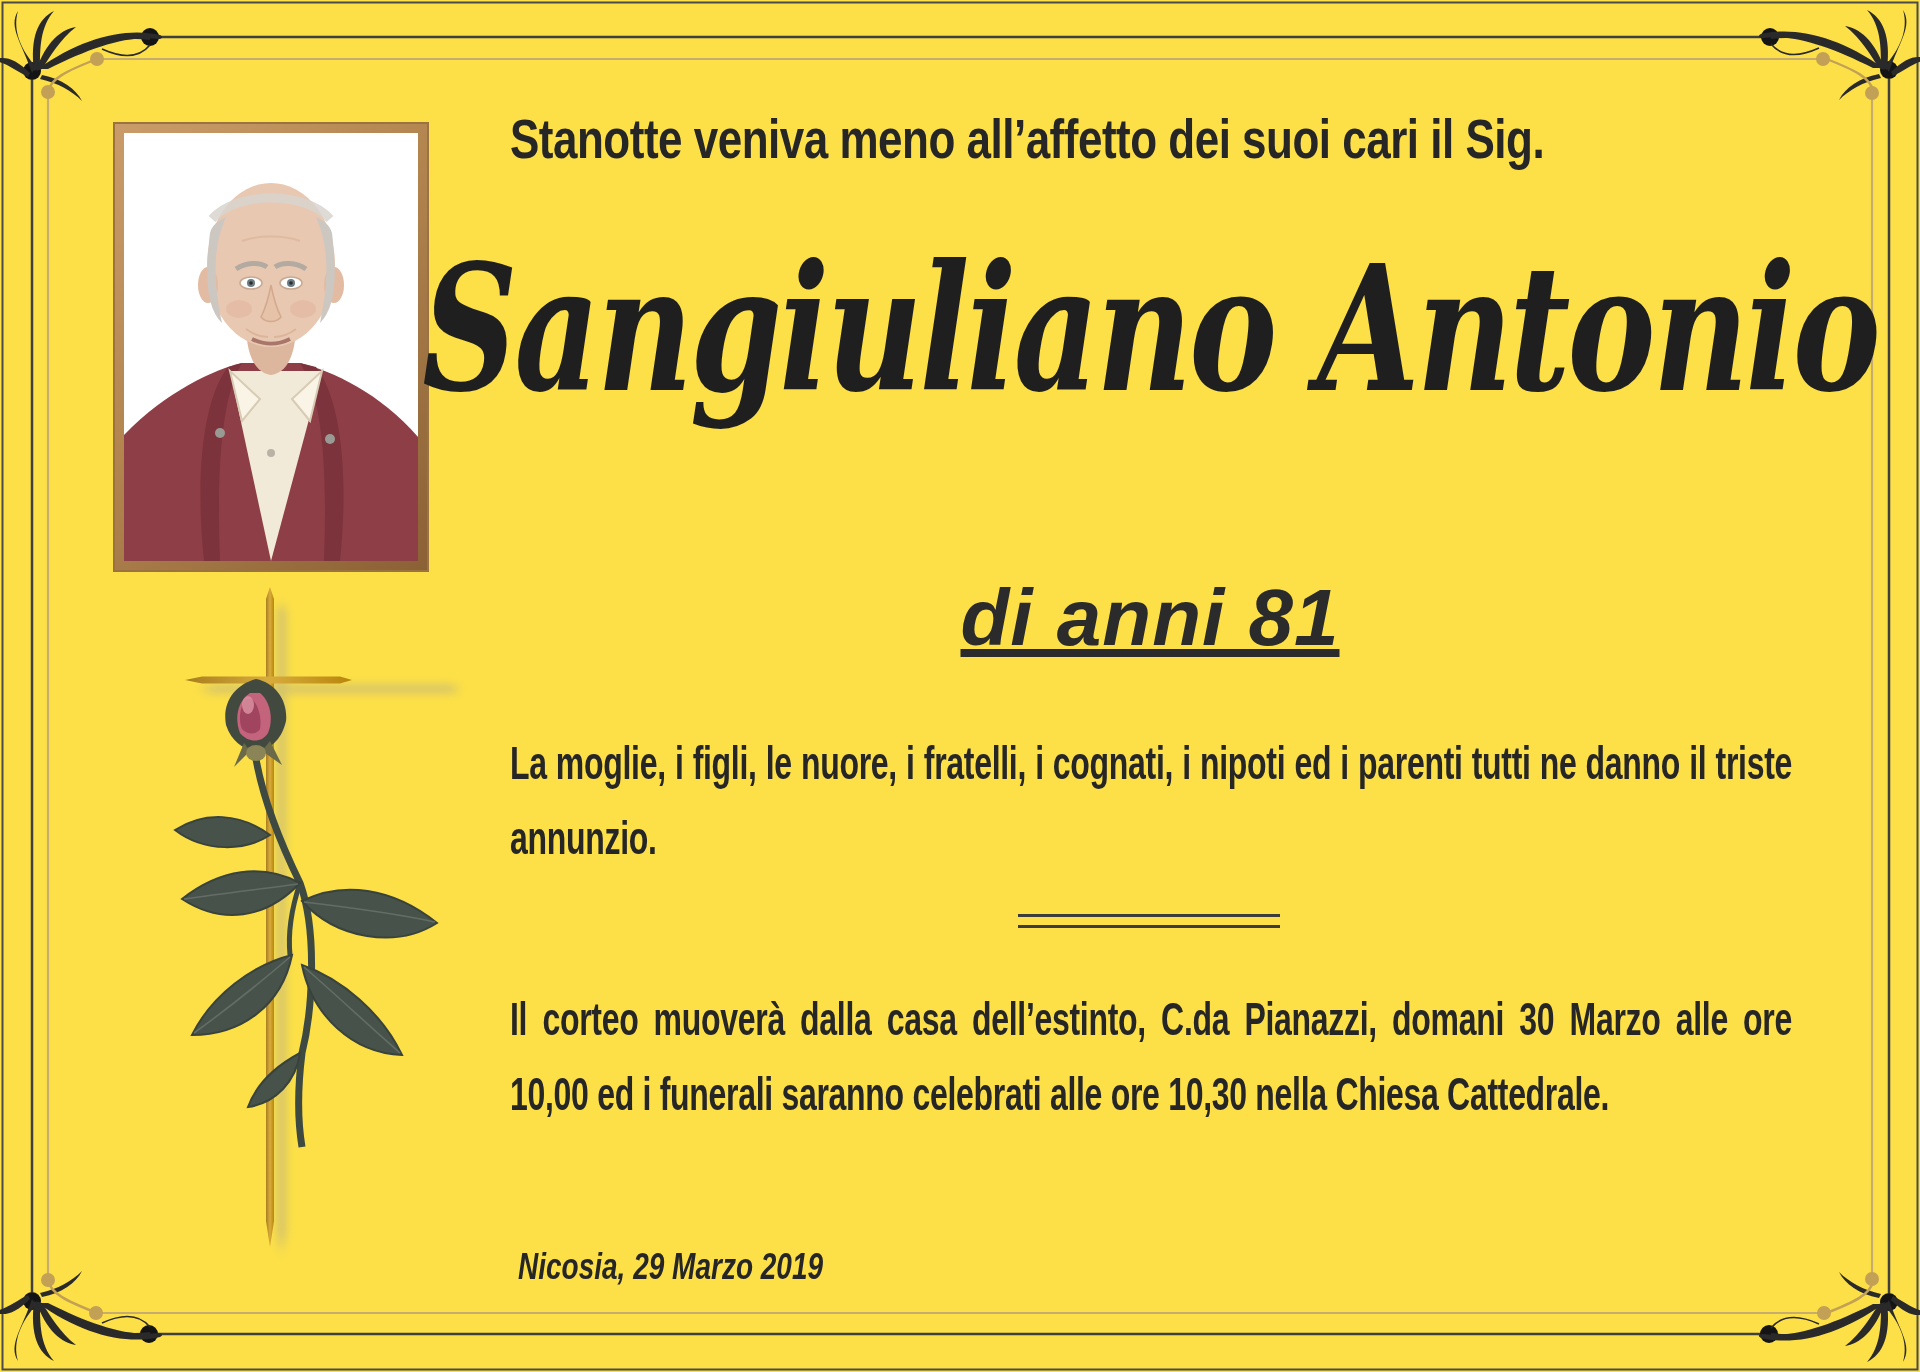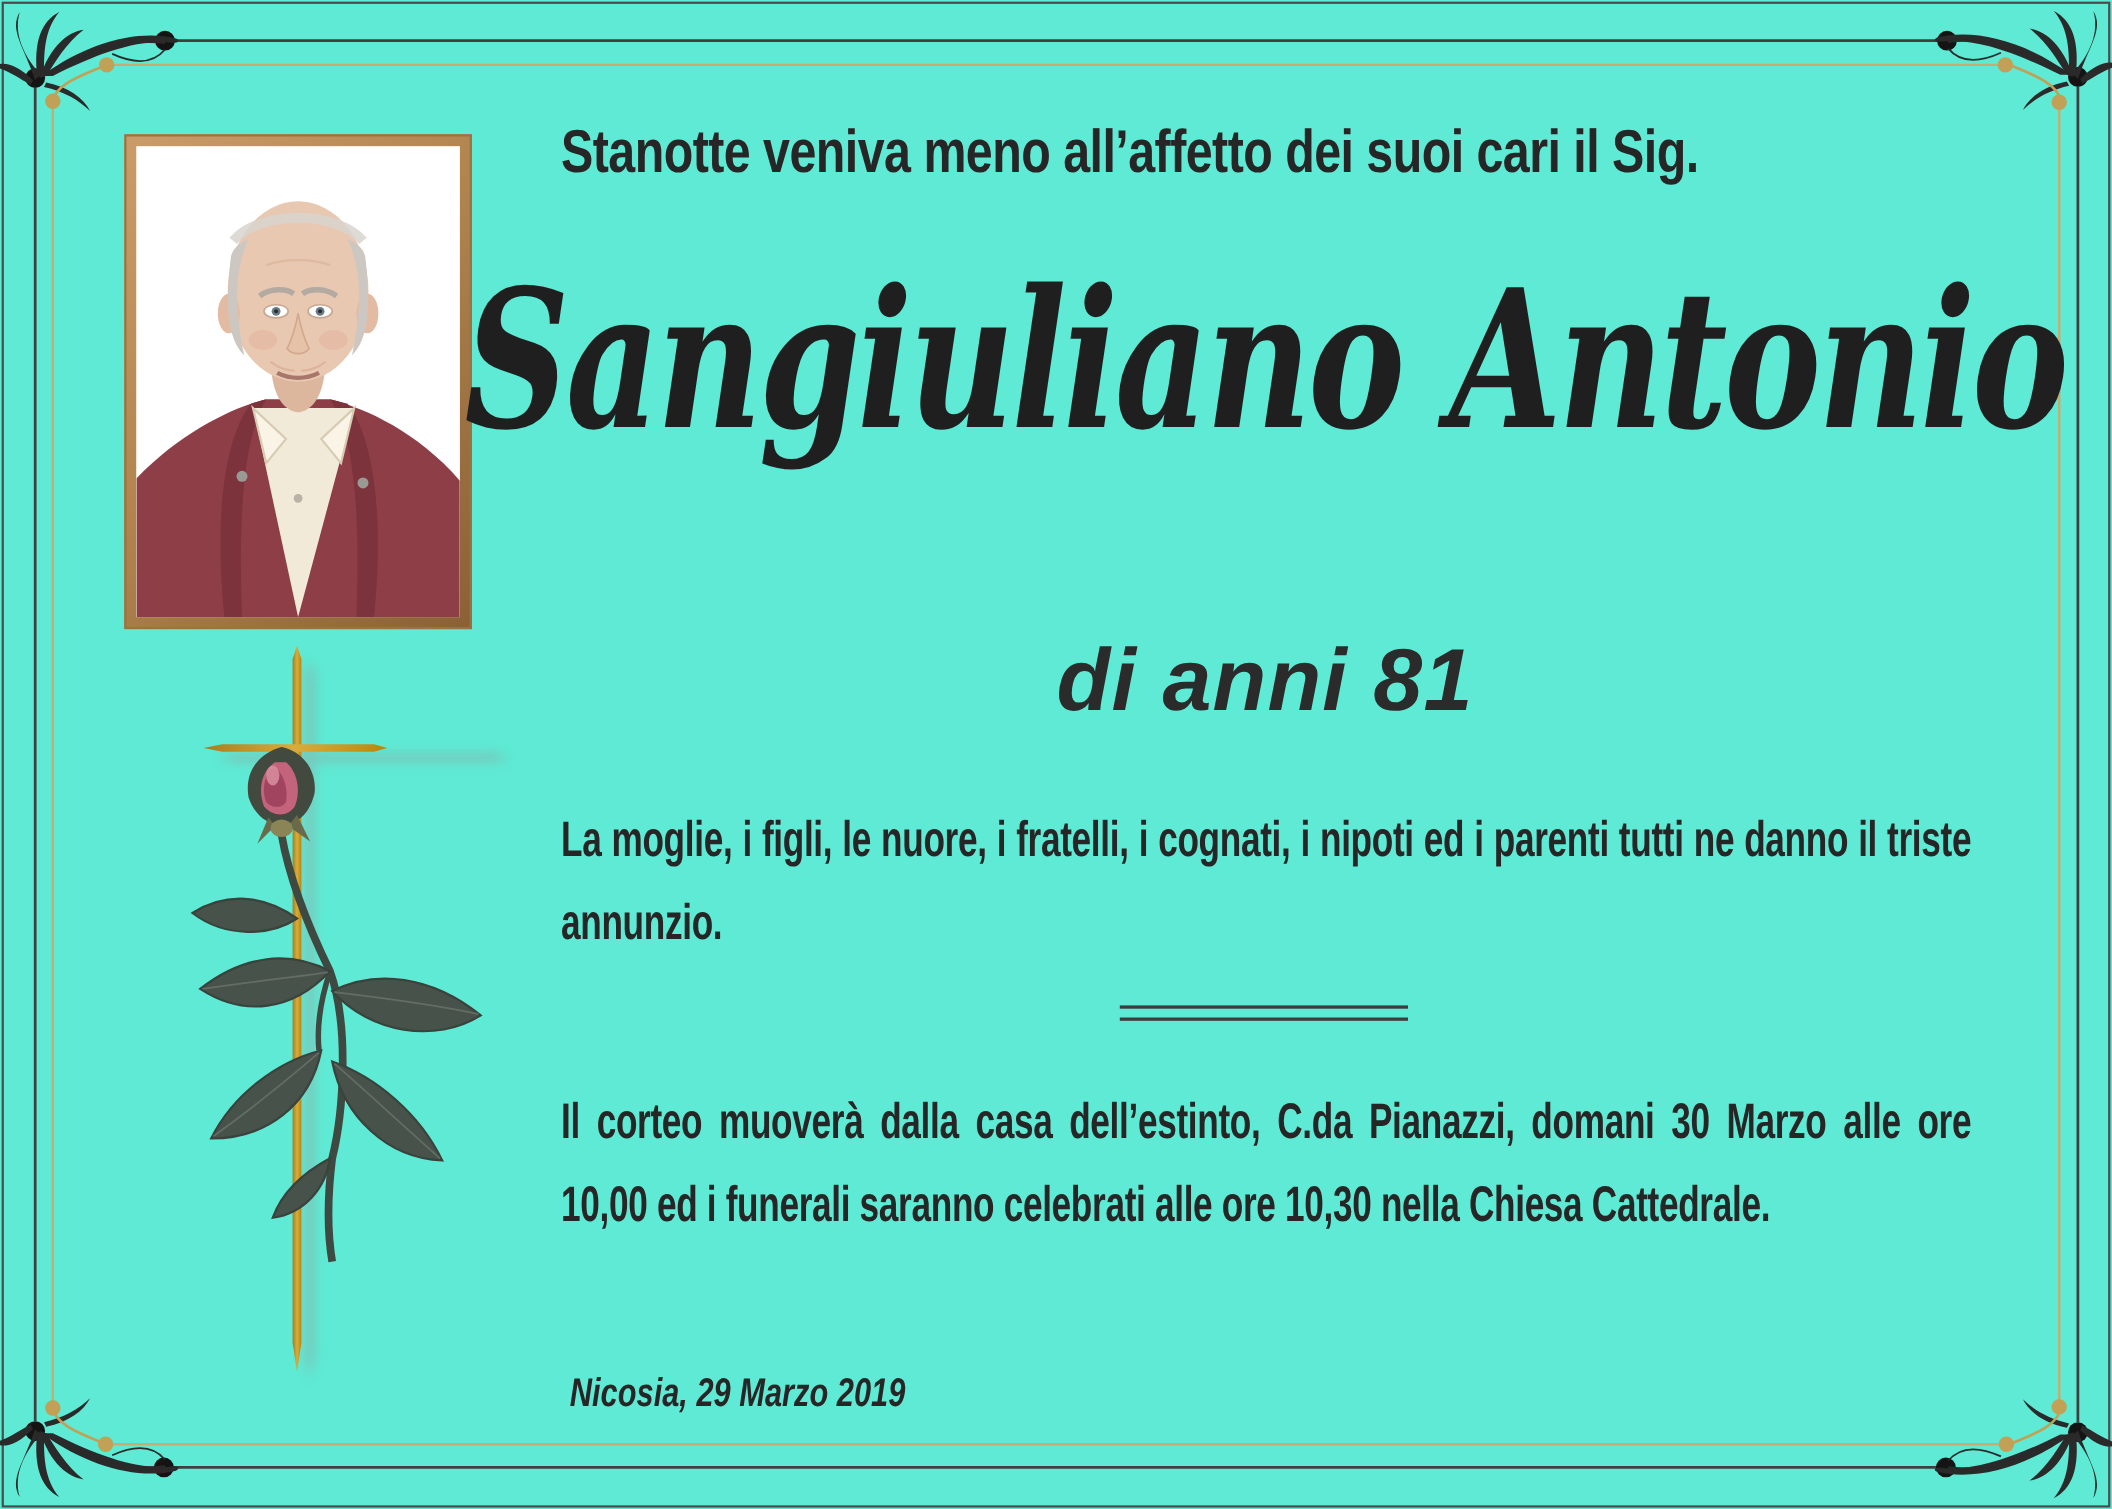--- a/index.html
+++ b/index.html
@@ -1,27 +1,27 @@
 <!DOCTYPE html>
 <html><head>
 <meta charset="utf-8">
 <style>
   html,body{margin:0;padding:0;background:#ffffff;}
-  .page{position:relative;width:1920px;height:1372px;background:#5eead4;overflow:hidden;
+  .page{position:relative;width:1920px;height:1372px;background:#fde047;overflow:hidden;
         font-family:"Liberation Sans",sans-serif;color:#262626;}
   .abs{position:absolute;}
   svg{display:block;}
   .intro{left:510px;top:108px;font-size:44px;font-weight:bold;white-space:nowrap;
          transform:scaleY(1.25);transform-origin:left top;letter-spacing:-.5px;}
   .name{left:420px;top:226px;width:1460px;text-align:center;
         font-family:"DejaVu Serif",serif;font-style:italic;font-weight:bold;
         font-size:132px;letter-spacing:-3px;white-space:nowrap;
         transform:scaleY(1.32);transform-origin:center top;color:#1f1f1f;}
   .age{left:420px;top:572px;width:1460px;text-align:center;
-       font-size:80px;font-weight:bold;font-style:italic;letter-spacing:1px;color:#2b2b2b;}
+       font-size:80px;font-weight:bold;font-style:italic;letter-spacing:1px;color:#2b2b2b;text-decoration:underline;}
   .para{left:510px;width:1282px;font-size:32px;font-weight:bold;line-height:53px;
         text-align:justify;letter-spacing:-.3px;
         transform:scaleY(1.42);transform-origin:left top;}
   .p1{top:726px;}
   .p2{top:982px;}
   .divider{left:1018px;top:914px;width:262px;height:8px;
            border-top:3px solid #3c3c3c;border-bottom:3px solid #3c3c3c;}
   .date{left:518px;top:1246px;font-size:28px;font-weight:bold;font-style:italic;
         transform:scaleY(1.3);transform-origin:left top;letter-spacing:0;}
   .photo-frame{left:113px;top:122px;width:316px;height:450px;

